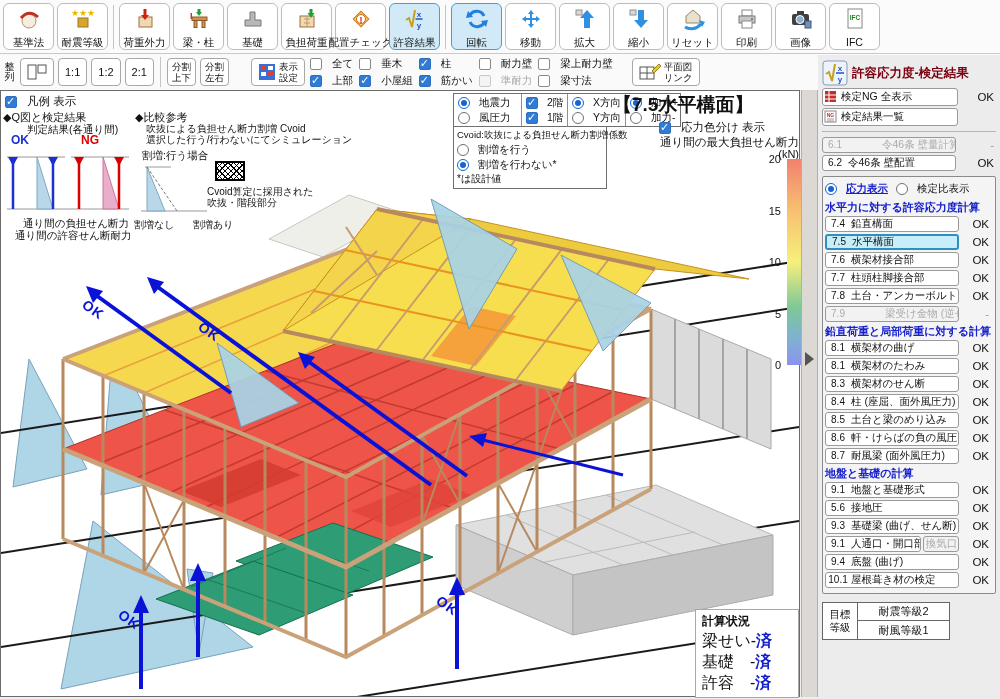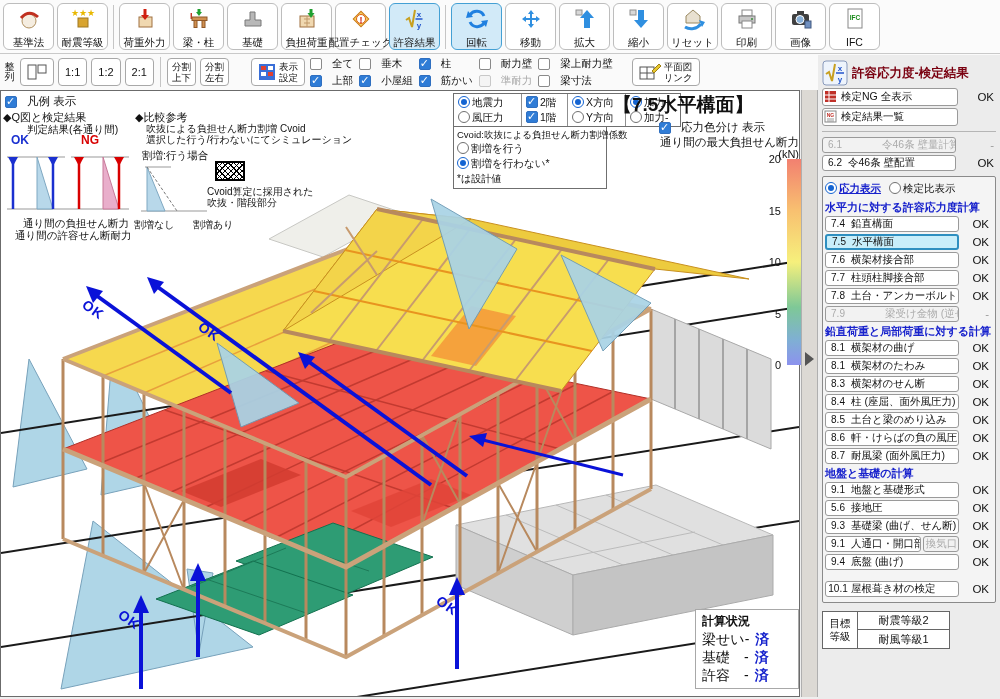--- a/index.html
+++ b/index.html
@@ -37,32 +37,32 @@
   
   .canvas{position:absolute;left:0;top:90px;width:800px;height:607px;background:#fff;border:1px solid #6B6B6B;}
   .canvas svg.scene{position:absolute;left:0;top:0;}
   .ov{position:absolute;white-space:nowrap;}
   .f10{font-size:10px;}.f105{font-size:10.5px;}.f11{font-size:11px;}.f115{font-size:11.5px;}
   .okblue{color:#1A30D0;font-weight:bold;font-size:12px;}
   .ngred{color:#D80000;font-weight:bold;font-size:12px;}
   .ctrlbox1{left:452px;top:2px;width:228px;height:34px;border:1px solid #6F6F6F;background:#fff;display:flex;}
   .ccell{border-right:1px solid #8F8F8F;padding:2px 4px;display:flex;flex-direction:column;justify-content:space-between;flex:none;}
   .ccell:last-child{border-right:none;}
-  .crow{display:flex;align-items:flex-start;gap:2px;font-size:10.5px;height:13px;}
+  .crow{display:flex;align-items:center;gap:9px;font-size:10.5px;height:13px;}
   .ctrlbox2{left:452px;top:36px;width:154px;height:62px;border:1px solid #6F6F6F;border-top:none;background:#fff;padding:2px 3px;}
   .vtitle{left:612px;top:1px;font-size:19px;font-weight:bold;}
   .hatch{left:214px;top:70px;width:30px;height:20px;border:2px solid #000;
      background:repeating-linear-gradient(45deg,transparent 0 3px,#000 3px 4px),
                 repeating-linear-gradient(135deg,transparent 0 3px,#000 3px 4px);}
   .grad{left:786px;top:68px;width:15px;height:206px;
      background:linear-gradient(to bottom,#F28070 0%,#F8C070 25%,#F6F07C 50%,#7EC897 72%,#7FAFD4 88%,#8C92EE 100%);}
   .tick{left:746px;width:34px;text-align:right;font-size:11px;}
   .calcbox{left:694px;top:518px;width:104px;background:#fff;border:1px solid #A8A8A8;padding:3px 6px;}
   .calcbox .t{font-weight:bold;font-size:12px;margin-bottom:1px;}
-  .calcrow{display:flex;font-size:14px;gap:6px;}
+  .calcrow{display:flex;font-size:16px;}
   .calcrow .v{color:#1420CC;font-weight:bold;}
   .oktxt{font-size:14px;font-weight:bold;fill:#0A12D8;letter-spacing:1px;}
   
   .splitter{position:absolute;left:801px;top:90px;width:17px;height:607px;background:#DCD9D4;
      border-left:1px solid #AFAFAF;border-right:1px solid #AFAFAF;}
   .collapse{position:absolute;left:3px;top:262px;width:0;height:0;border-left:9px solid #555;
      border-top:7px solid transparent;border-bottom:7px solid transparent;cursor:pointer;}
   
   .rpanel{position:absolute;left:818px;top:55px;width:182px;height:644px;background:#ECECEC;padding:4px 2px 0 4px;}
   .phead{display:flex;align-items:center;gap:4px;height:28px;}
@@ -771,21 +771,21 @@
       <div class="pbtn mini dis">換気口</div>
       <span class="pstat">OK</span>
       </div>
     <div class="pitem">
         <div class="pbtn">
           <span class="no">9.4</span>
           <span>底盤 (曲げ)</span>
         </div>
         <span class="pstat">OK</span>
       </div>
-    <div class="pitem" style="margin-top:10px;">
+    <div class="pitem" style="margin-top:1px;">
         <div class="pbtn">
           <span class="no">10.1</span>
           <span>屋根葺き材の検定</span>
         </div>
         <span class="pstat">OK</span>
       </div>
   </div>
 
   <div class="grade">
     <div class="gl">

